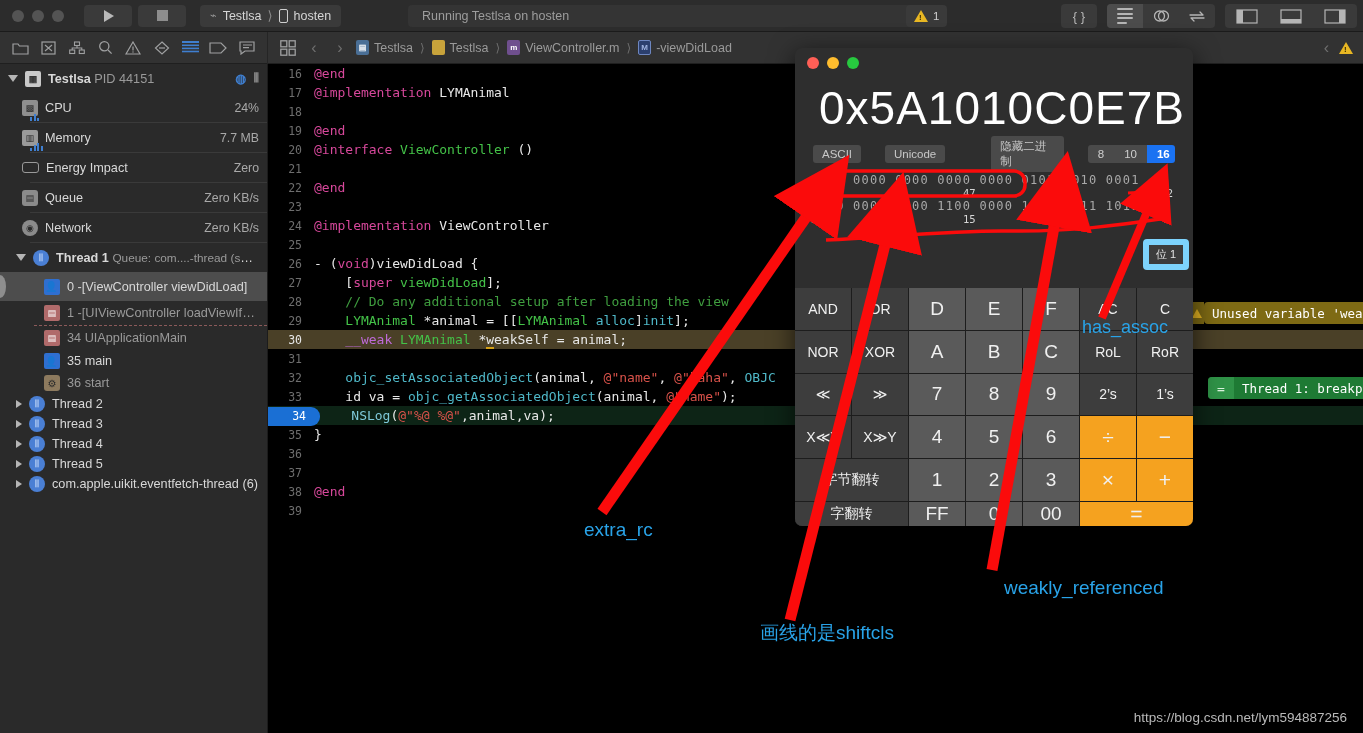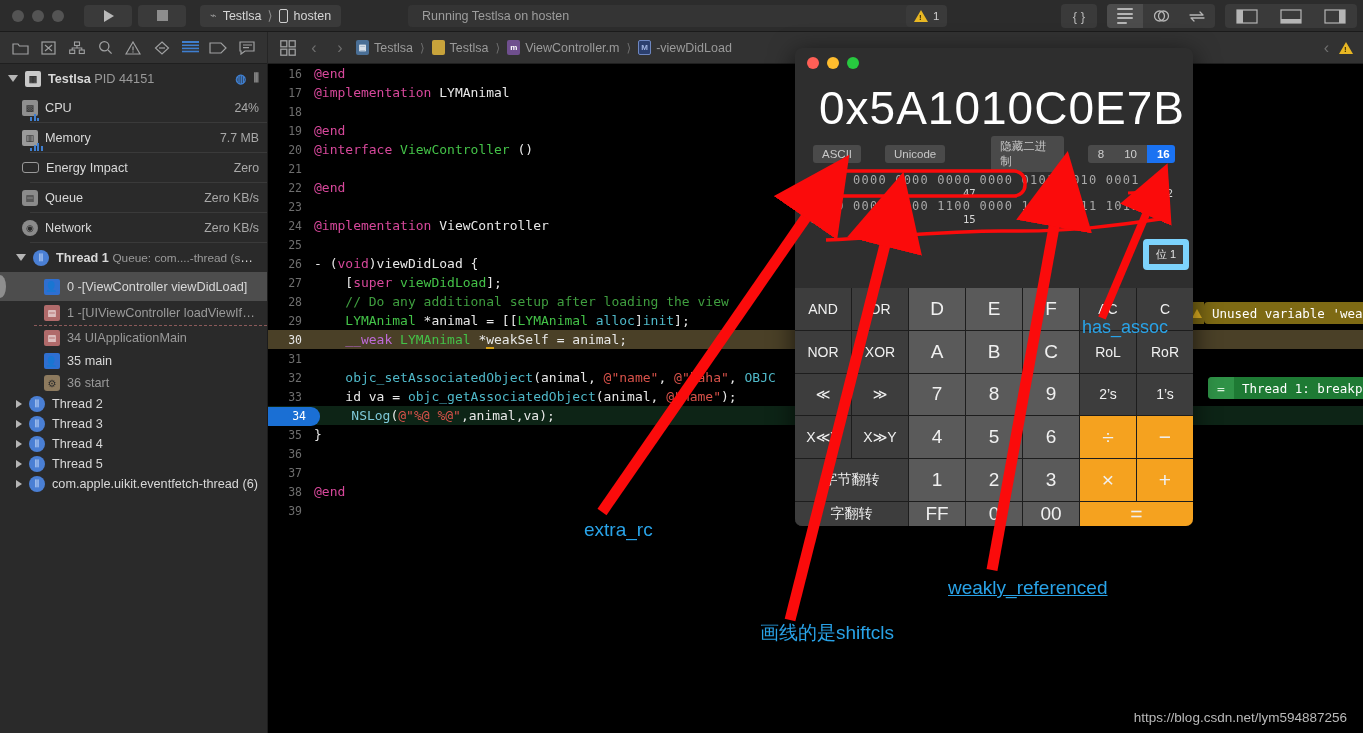--- a/index.html
+++ b/index.html
@@ -618,17 +618,17 @@
 
     <path d="M790 620 L890 225" stroke="#fb0b0b" stroke-width="11" fill="none" marker-end="url(#ah)"></path>
 
     <path d="M992 570 L1058 205" stroke="#fb0b0b" stroke-width="11" fill="none" marker-end="url(#ah)"></path>
 
     <path d="M1102 318 L1152 200" stroke="#fb0b0b" stroke-width="8" fill="none" marker-end="url(#ah)"></path>
   </svg>
 
   <div class="lbl" style="left:584px; top:519px;">extra_rc</div>
   <div class="lbl lbl-assoc" style="left:1082px; top:317px;">has_assoc</div>
-  <div class="lbl" style="left:948px; top:577px;text-decoration:underline;">weakly_referenced</div>
+  <div class="lbl" style="left:1004px; top:577px;">weakly_referenced</div>
   <div class="lbl" style="left:760px; top:620px;">画线的是shiftcls</div>
 
   <div class="wm">https://blog.csdn.net/lym594887256</div>
 </div>
 
 </body></html>

